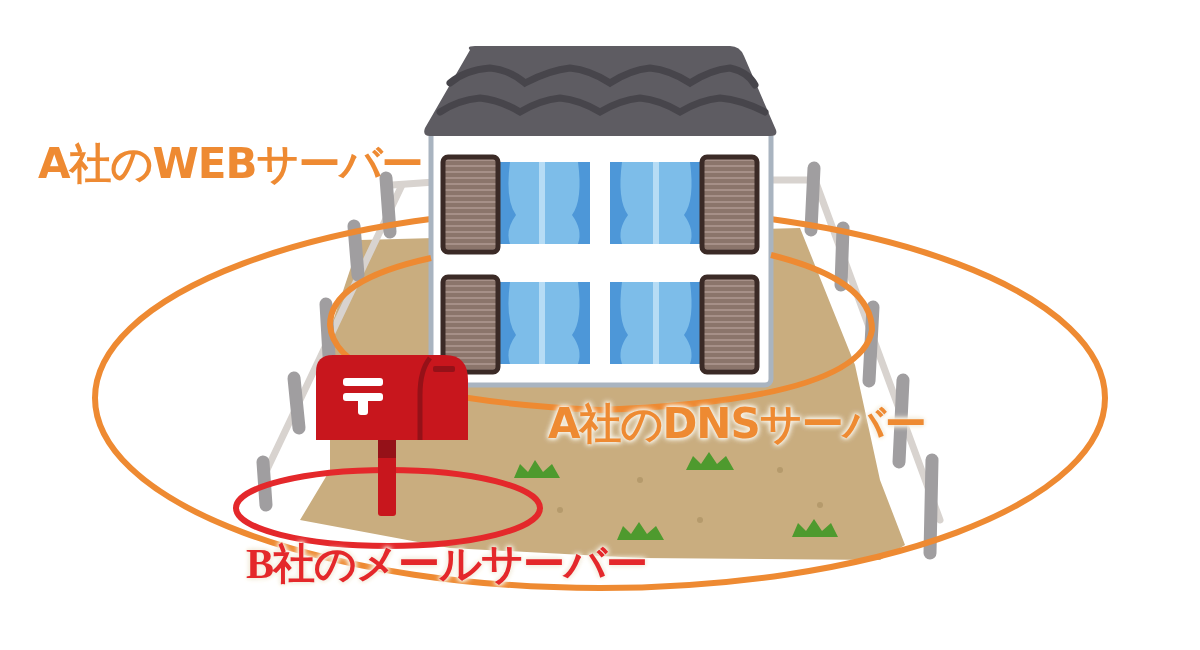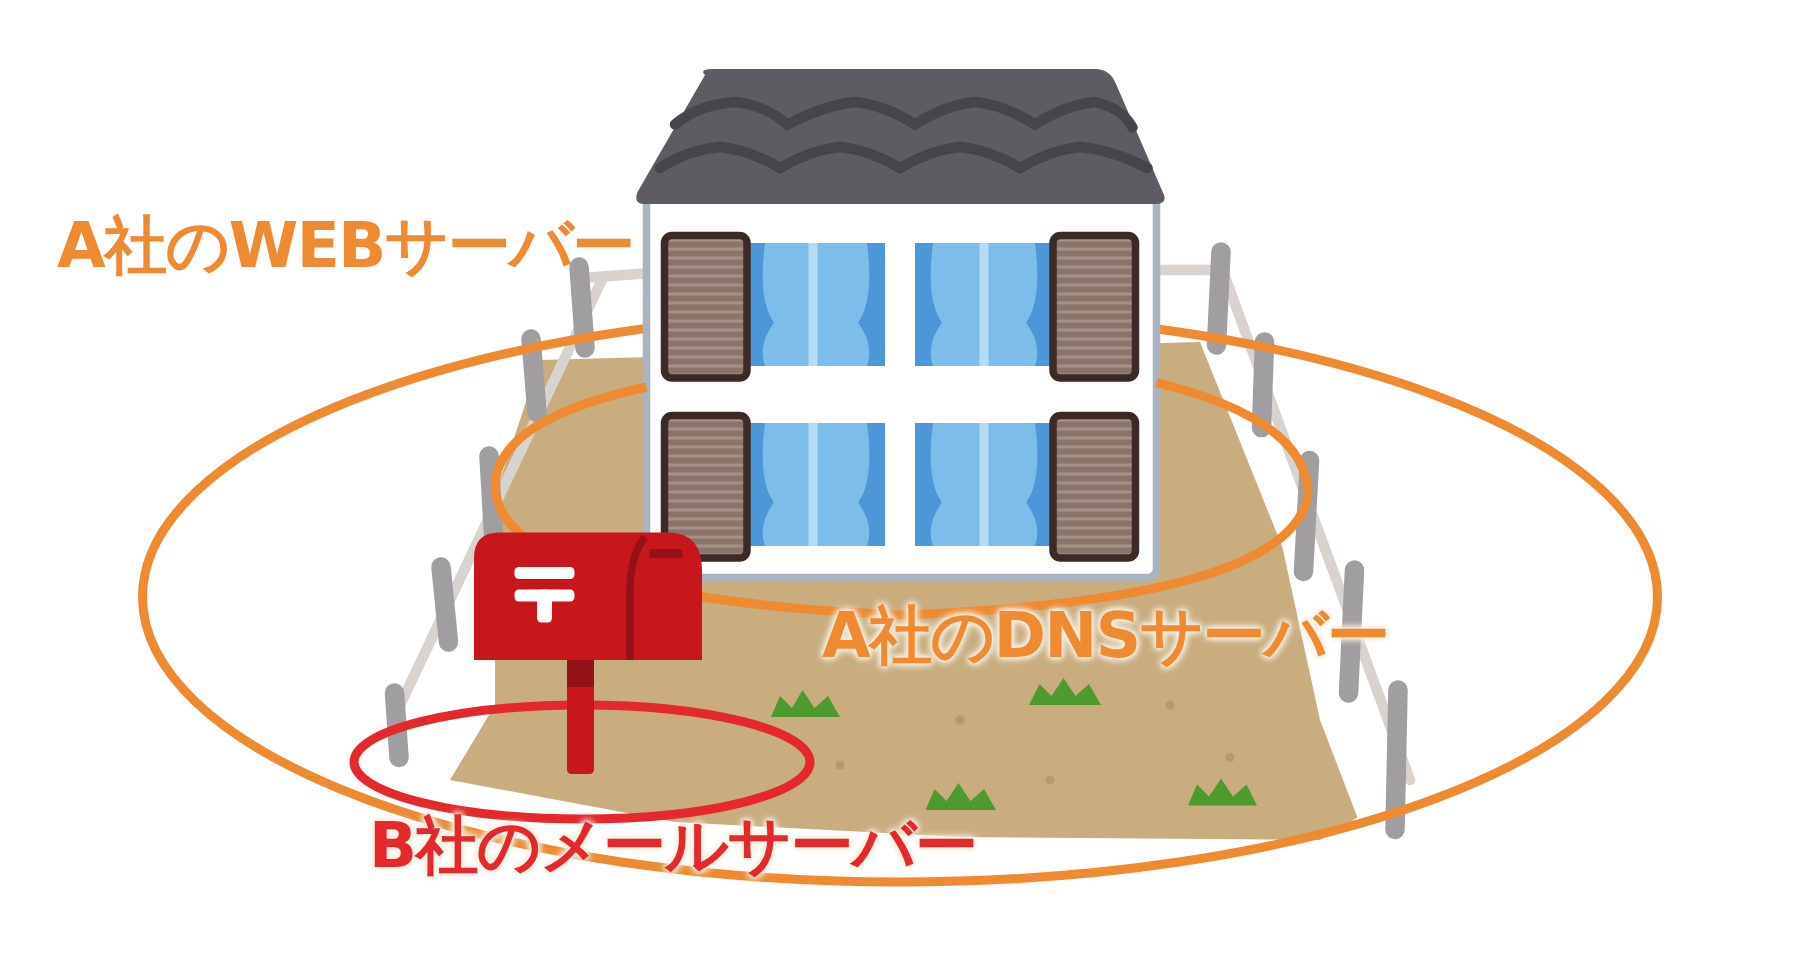--- a/index.html
+++ b/index.html
@@ -28,20 +28,21 @@
       left: 548px; top: 403px;
       font-size: 42px;
       color: #ee8a32;
       text-shadow: 0 0 6px #f5efe2, 0 0 6px #f5efe2, 0 0 4px #f5efe2, 0 0 3px #f5efe2;
     }
     .label.mail {
       left: 246px; top: 543px;
       font-size: 42px;
       color: #e4282b;
       text-shadow: 0 0 6px #f5efe2, 0 0 6px #f5efe2, 0 0 4px #f5efe2, 0 0 3px #f5efe2;
+      font-family: Liberation Serif, serif;
     }
   </style>
 </head>
 <body>
 
 <div id="stage">
 
   <svg class="scene" width="1200" height="650" viewBox="0 0 1200 650">
     <defs>
       <pattern id="shutterLines" width="10" height="6" patternUnits="userSpaceOnUse">

